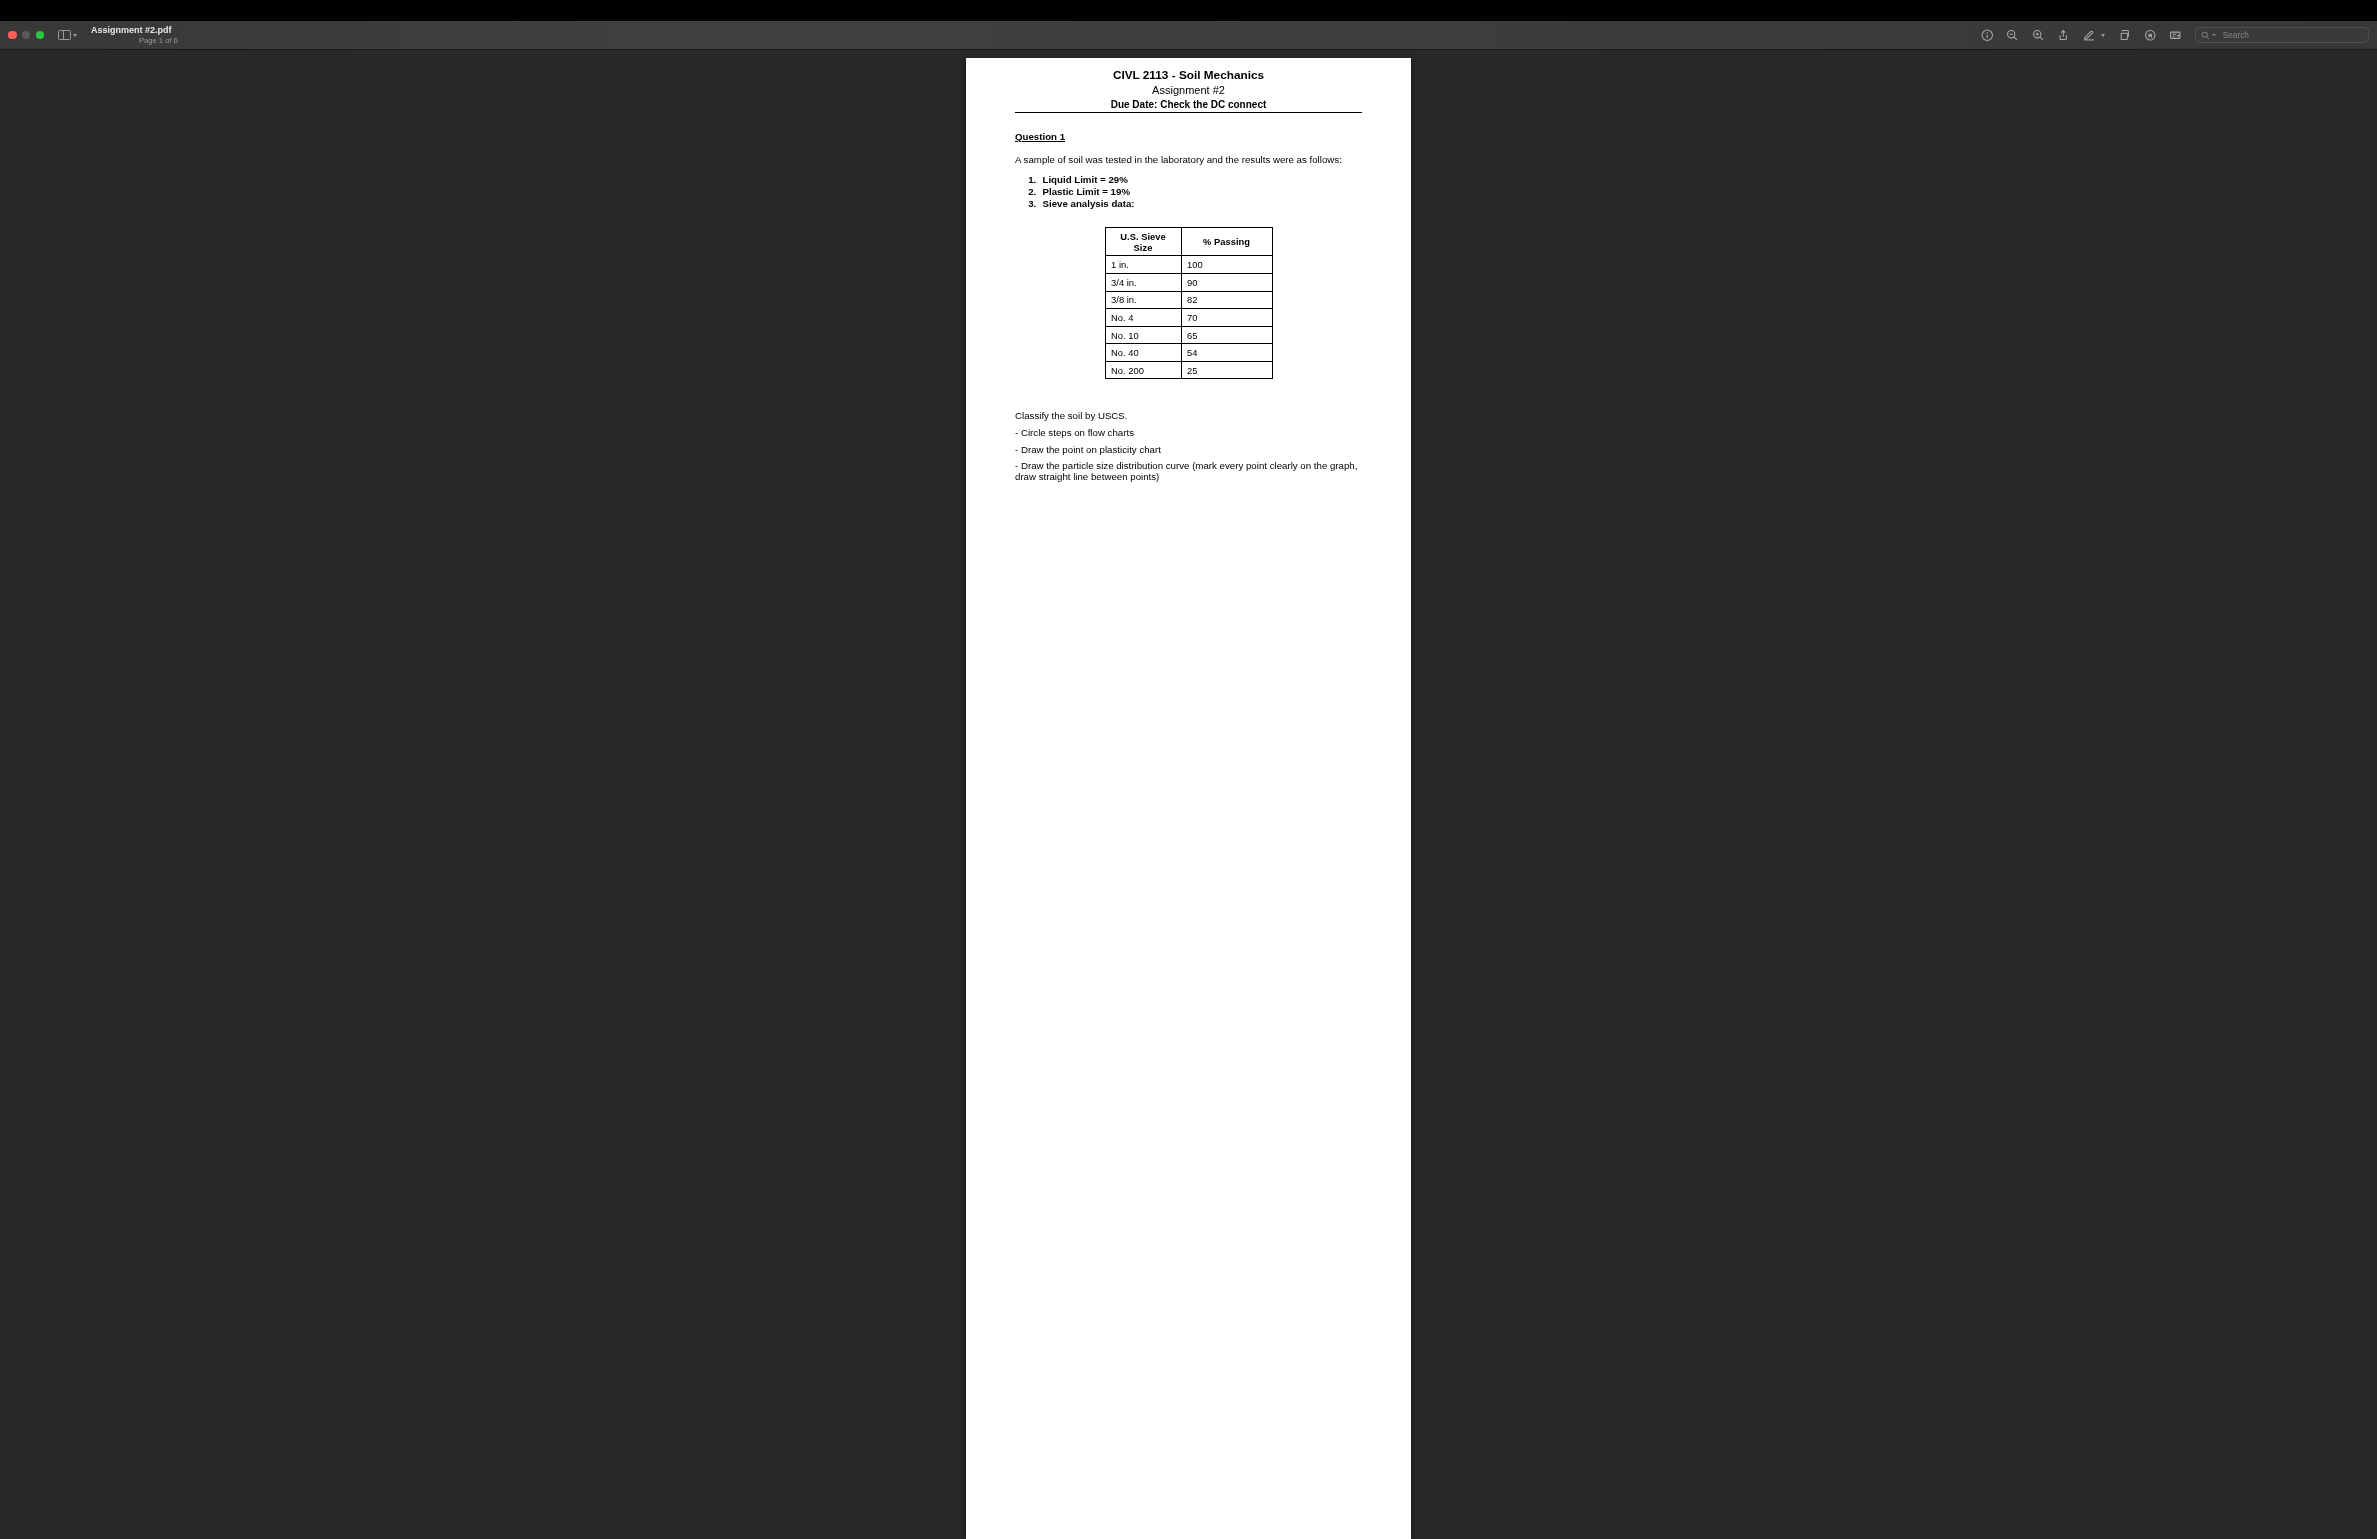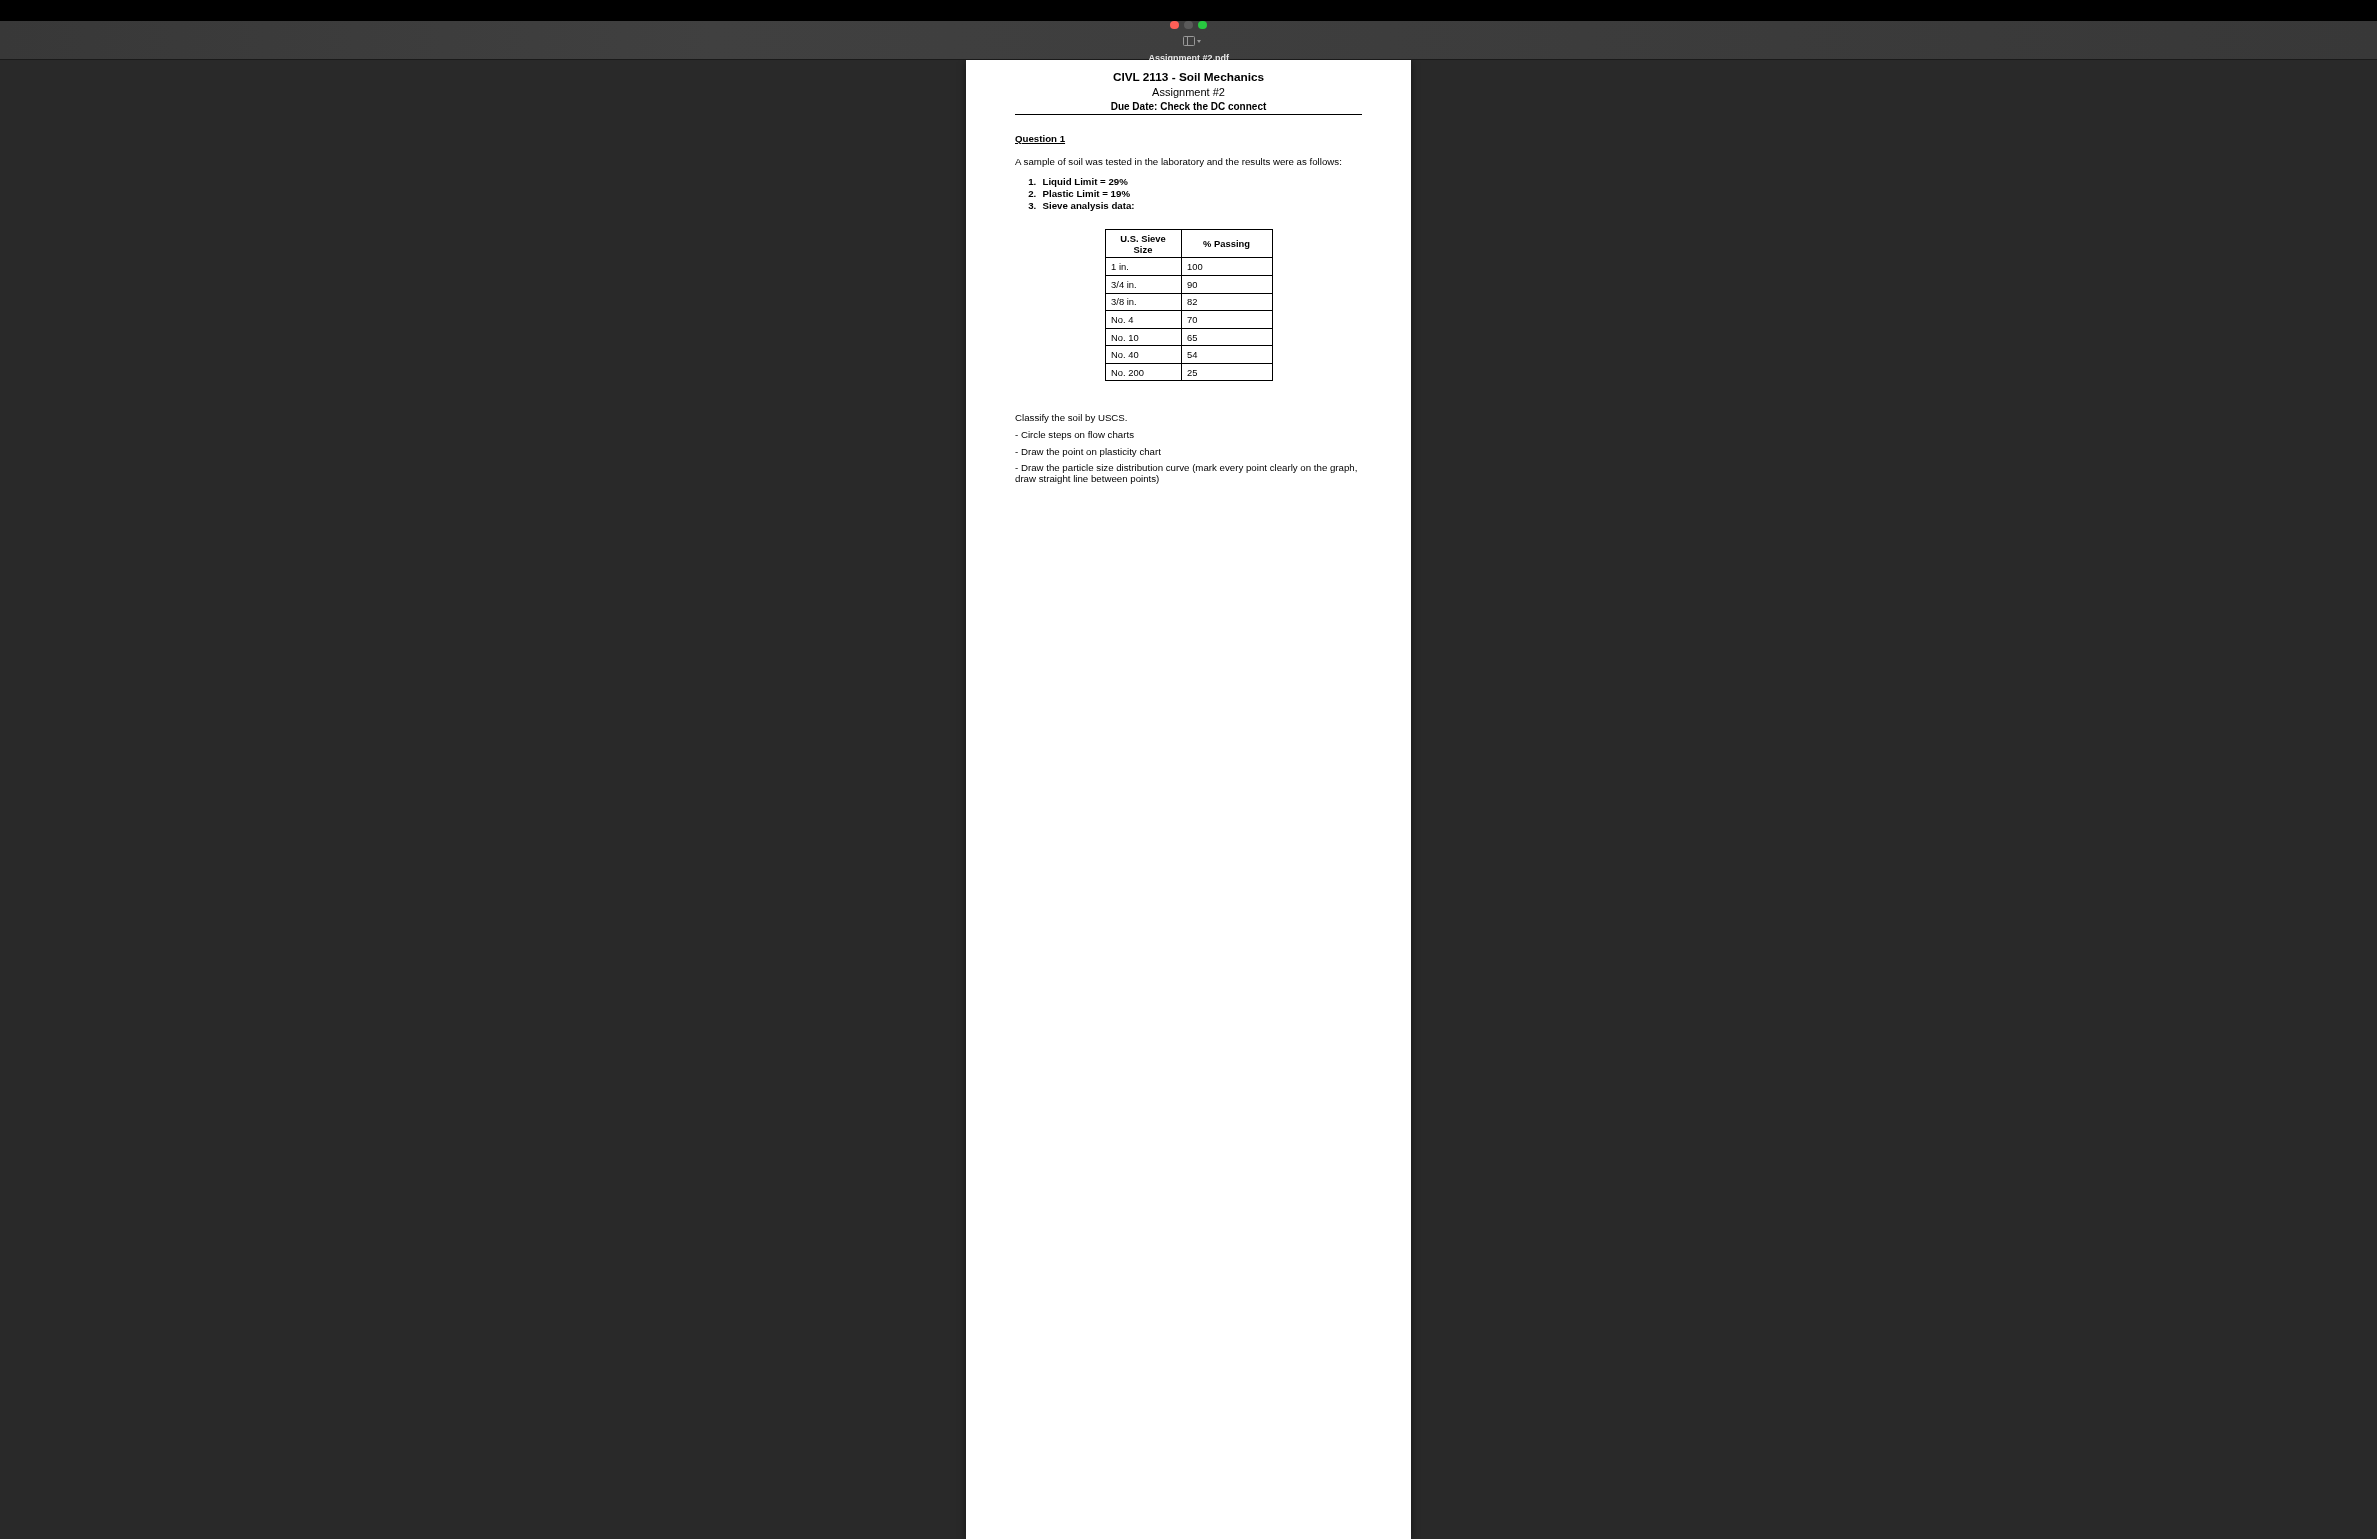--- a/index.html
+++ b/index.html
@@ -18,28 +18,27 @@
       position: absolute;
       top: 21px;
       left: 0;
       right: 0;
       bottom: 0;
       background: #292929;
       display: flex;
       flex-direction: column;
     }
     .titlebar {
-      height: 39px;
+      height: 29px;
       background: linear-gradient(to right, #383838 0%, #404040 30%, #3e3e3e 50%, #383838 100%);
       display: flex;
       align-items: center;
       padding: 0 8.3px;
       gap: 7px;
       border-bottom: 0.7px solid #1a1a1a;
-      flex-direction: column;
     }
     .traffic-lights {
       display: flex;
       gap: 5.6px;
       align-items: center;
     }
     .traffic-light {
       width: 8.3px;
       height: 8.3px;
       border-radius: 50%;
@@ -151,21 +150,21 @@
       margin-left: -2.1px;
       margin-right: 2.1px;
       flex-shrink: 0;
     }
     .content-area {
       flex: 1;
       background: #292929;
       overflow: auto;
       display: flex;
       justify-content: center;
-      padding-top: 0;
+      padding-top: 8px;
     }
     .page {
       width: 445px;
       background: #fff;
       min-height: 570px;
       padding: 10.4px 49px 42px 49px;
       color: #000;
       font-family: Arial, Helvetica, sans-serif;
       font-size: 9.7px;
       box-shadow: 0 1.4px 7px rgba(0,0,0,0.5);

